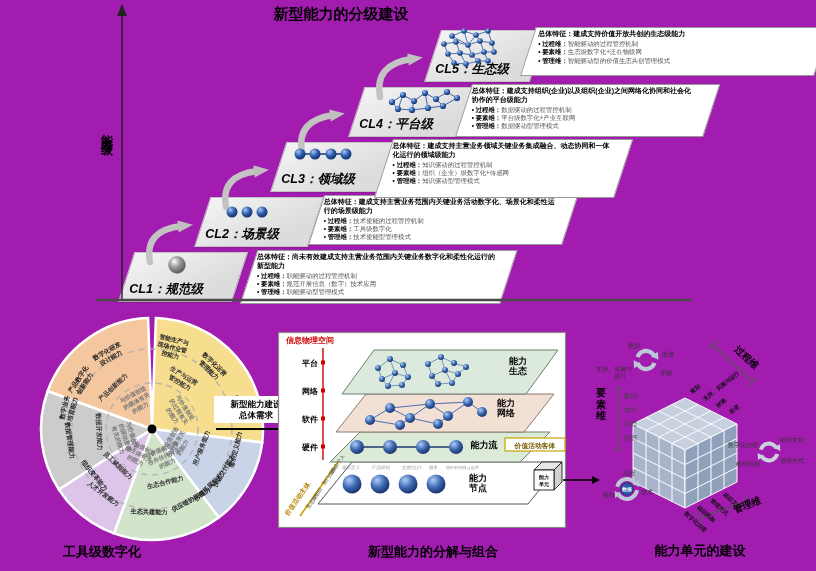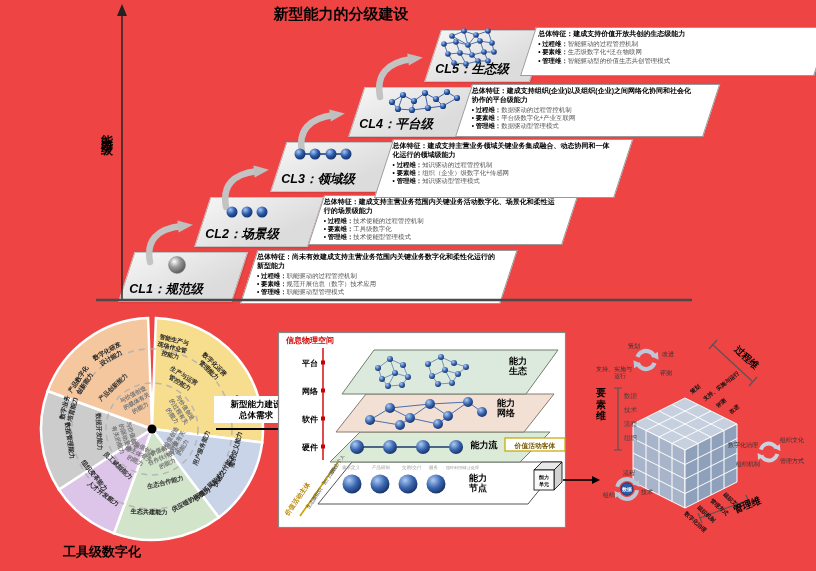--- a/index.html
+++ b/index.html
@@ -1,16 +1,16 @@
 <!DOCTYPE html>
 <html><head>
 <meta charset="utf-8">
 <style>
   html,body{margin:0;padding:0;background:#fff;}
-  .canvas{position:relative;width:816px;height:571px;background:#ef4444;overflow:hidden;
+  .canvas{position:relative;width:816px;height:571px;background:#a21caf;overflow:hidden;
           font-family:"Liberation Sans",sans-serif;color:#000;}
   .top-title{position:absolute;left:246px;top:5px;width:190px;text-align:center;
              font-size:15px;font-weight:bold;}
   .yaxis-label{position:absolute;left:98px;top:124px;writing-mode:vertical-rl;text-orientation:upright;
                font-size:12px;font-weight:bold;letter-spacing:3px;}
   .step{position:absolute;background:linear-gradient(150deg,#f4f4f4 0%,#dcdcdc 75%);
         border:1px solid #c2c2c2;transform:skewX(-18deg);transform-origin:bottom left;
         box-shadow:1px 1px 2px rgba(0,0,0,0.12);}
   .step-label{position:absolute;left:9px;bottom:3px;transform:skewX(18deg);transform-origin:bottom left;
               font-weight:bold;font-style:italic;font-size:12.5px;white-space:nowrap;}
@@ -338,20 +338,21 @@
     <g>
       <polygon points="256,138 276,138 284,130 264,130" fill="#e8e8e8" stroke="#000" stroke-width="0.8"></polygon>
       <polygon points="276,138 284,130 284,150 276,158" fill="#d2d2d2" stroke="#000" stroke-width="0.8"></polygon>
       <rect x="256" y="138" width="20" height="20" fill="#fafafa" stroke="#000" stroke-width="0.8"></rect>
       <text x="266" y="146.5" text-anchor="middle" font-size="5" font-weight="bold" fill="#000">能力</text>
       <text x="266" y="153.5" text-anchor="middle" font-size="5" font-weight="bold" fill="#000">单元</text>
     </g>
     <line x1="285" y1="148" x2="314" y2="148" stroke="#000" stroke-width="1.6"></line>
     <polygon points="314,144 322,148 314,152" fill="#000"></polygon>
   </svg>
+  <div class="cap" style="left:328px;top:543px;width:210px;">新型能力的分解与组合</div>
 
   <svg style="left:588px;top:330px;" width="228" height="215" viewBox="0 0 228 215">
 
     <g>
       <polygon points="97,120 149,94 97,68 45,94" fill="#c6d0de" stroke="#fff" stroke-width="1"></polygon>
       <polygon points="97,178 45,152 45,94 97,120" fill="#a7b4c9" stroke="#fff" stroke-width="1"></polygon>
       <polygon points="97,178 149,152 149,94 97,120" fill="#8fa0ba" stroke="#fff" stroke-width="1"></polygon>
       <g stroke="#fff" stroke-width="1">
         <path d="M58,158.5 L58,100.5 M71,165 L71,107 M84,171.5 L84,113.5"></path>
         <path d="M97,163.5 L45,137.5 M97,149 L45,123 M97,134.5 L45,108.5"></path>
@@ -423,14 +424,15 @@
       <polygon points="0,-3.5 6,0 0,3.5" fill="#bcc8d8" transform="translate(30,166) rotate(235)"></polygon>
       <circle cx="39" cy="159" r="6.2" fill="#2a5caa" stroke="#16305e" stroke-width="0.8"></circle>
     </g>
     <text x="39" y="161" text-anchor="middle" font-size="4.8" font-weight="bold" fill="#fff">数据</text>
     <g font-size="6" fill="#333">
       <text x="41" y="145" text-anchor="middle">流程</text>
       <text x="53" y="164">技术</text>
       <text x="27" y="167" text-anchor="end">组织</text>
     </g>
   </svg>
+  <div class="cap" style="left:620px;top:542px;width:160px;">能力单元的建设</div>
 
 </div>
 
 </body></html>

